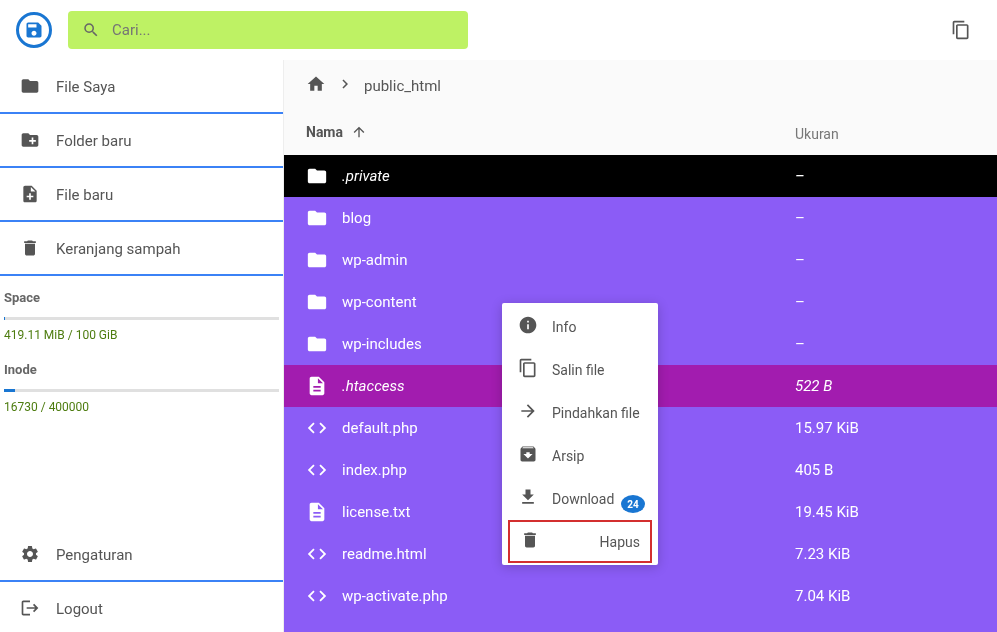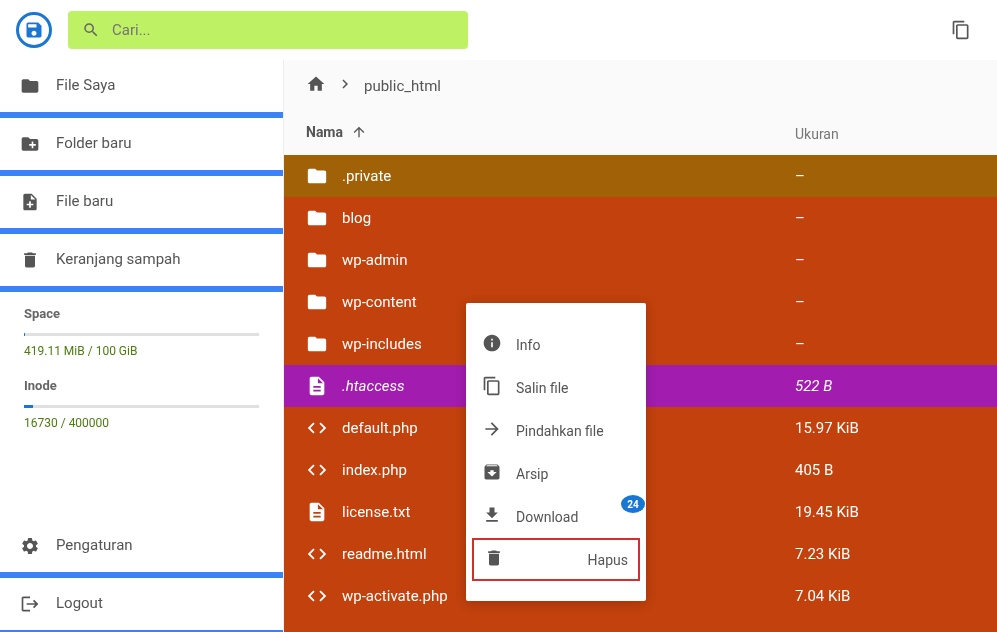--- a/index.html
+++ b/index.html
@@ -5,42 +5,42 @@
 * { margin: 0; padding: 0; box-sizing: border-box; font-family: -apple-system, BlinkMacSystemFont, "Segoe UI", Roboto, Arial, sans-serif; }
 body { background: #fff; width: 997px; height: 632px; overflow: hidden; position: relative; }
 .header { display: flex; align-items: center; padding: 10px 16px; gap: 16px; }
 .logo { width: 36px; height: 36px; border-radius: 50%; border: 3px solid #1976d2; display: flex; align-items: center; justify-content: center; color: #1976d2; background: #fff; }
 .search-box { flex: 0 0 400px; background: #bef264; border-radius: 4px; display: flex; align-items: center; padding: 10px 14px; gap: 12px; color: #666; }
 .search-box input { border: none; background: transparent; outline: none; font-size: 15px; flex: 1; color: #333; }
 .header-spacer { flex: 1; }
 .copy-btn { width: 40px; height: 40px; display: flex; align-items: center; justify-content: center; color: #555; cursor: pointer; }
 .main { display: flex; height: calc(100% - 56px); }
 .sidebar { width: 284px; border-right: 1px solid #eee; display: flex; flex-direction: column; background: #fff; }
-.side-item { display: flex; align-items: flex-start; gap: 16px; padding: 16px 20px; color: #555; font-size: 15px; cursor: pointer; border-bottom: 6px solid #3b82f6; }
+.side-item { display: flex; align-items: flex-end; gap: 16px; padding: 16px 20px; color: #555; font-size: 15px; cursor: pointer; border-bottom: 2px solid #3b82f6; }
 .side-item svg { flex: 0 0 20px; }
-.side-section { padding: 14px 24px 6px; }
+.side-section { padding: 14px 4px 6px; }
 .side-label { font-size: 13px; color: #666; font-weight: 700; margin-bottom: 12px; }
 .side-meter { height: 3px; background: #e0e0e0; width: 100%; margin-bottom: 8px; position: relative; }
 .side-meter-fill { height: 100%; background: #1976d2; }
 .side-value { font-size: 12px; color: #4d7c0f; }
 .side-spacer { flex: 1; }
 .content { flex: 1; background: #fafafa; }
 .breadcrumb { display: flex; align-items: center; gap: 10px; padding: 14px 22px; color: #555; font-size: 15px; }
 .table-head { display: flex; padding: 12px 22px; font-size: 14px; color: #555; font-weight: 700; align-items: center; }
 .col-name { flex: 1; display: flex; gap: 8px; }
 .col-size { width: 180px; color: #777; font-weight: 400; }
 .file-list { }
 .row { display: flex; align-items: center; padding: 10px 22px; color: #fff; font-size: 15px; }
-.row.selected { background: #a16207; color: #fff; }
-.row.file-row { background: #c2410c; }
+.row.selected { background: #000000; color: #fff; font-style: italic; }
+.row.file-row { background: #8b5cf6; }
 .row.highlight { background: #a21caf; font-style: italic; }
 .row-icon { width: 28px; display: flex; align-items: center; }
 .row-name { flex: 1; padding-left: 8px; }
 .row-size { width: 180px; }
-.context-menu { position: absolute; left: 466px; top: 303px; width: 180px; background: #fff; box-shadow: 0 2px 12px rgba(0,0,0,0.2); border-radius: 2px; padding: 20px 0; z-index: 100; }
+.context-menu { position: absolute; left: 502px; top: 303px; width: 156px; background: #fff; box-shadow: 0 2px 12px rgba(0,0,0,0.2); border-radius: 2px; padding: 2px 0; z-index: 100; }
 .ctx-item { display: flex; align-items: center; gap: 14px; padding: 10px 16px; font-size: 14px; color: #555; cursor: pointer; }
 .ctx-item.boxed { border: 2px solid #d32f2f; margin: 0 6px; padding: 8px 10px; justify-content: space-between; }
 .badge { position: absolute; left: 621px; top: 495px; width: 24px; height: 18px; background: #1976d2; color: #fff; border-radius: 50%; font-size: 10px; font-weight: 700; display: flex; align-items: center; justify-content: center; z-index: 101; }
 svg { fill: currentColor; }
 </style>
 </head>
 <body>
 
 <div class="header">
   <div class="logo">

